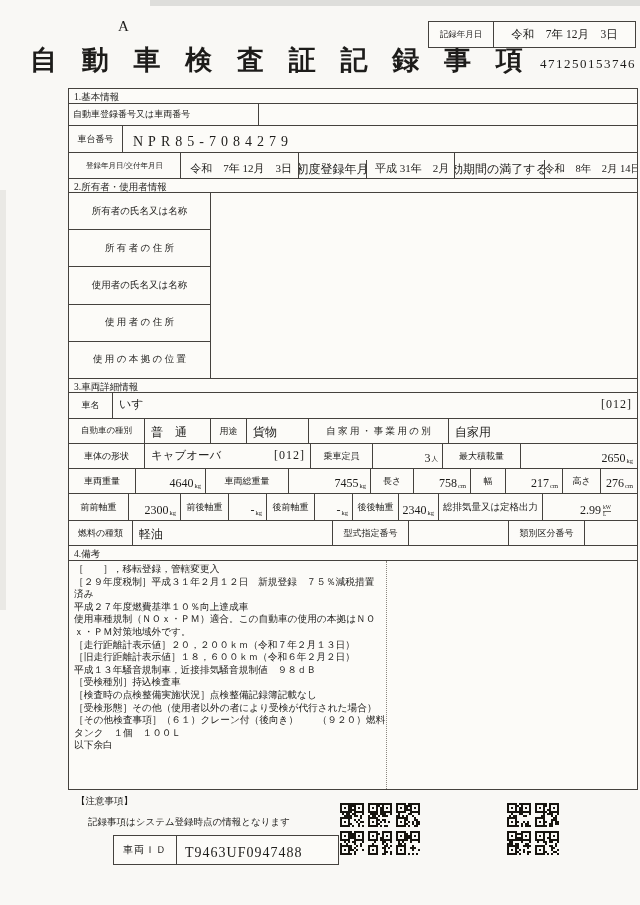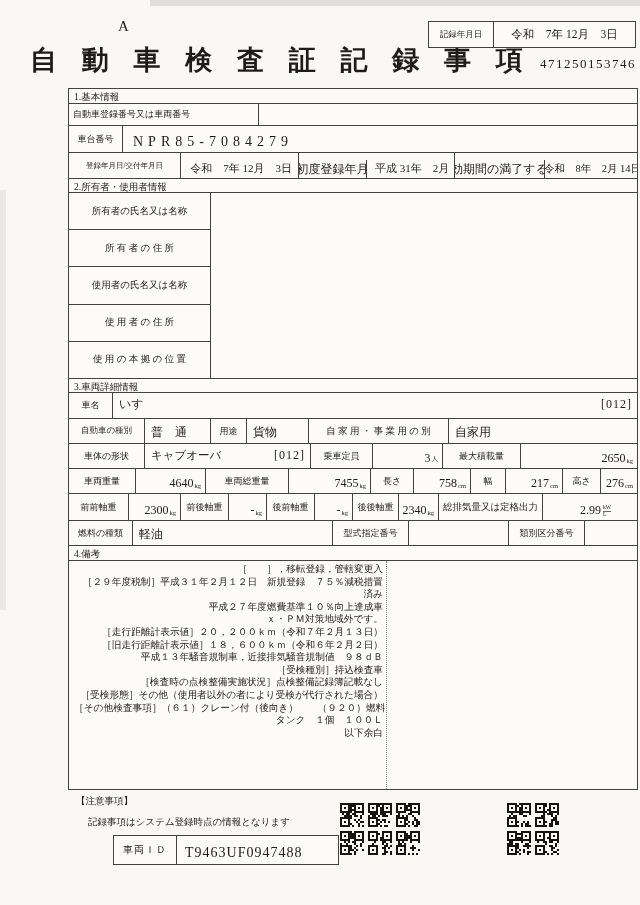--- a/index.html
+++ b/index.html
@@ -42,21 +42,21 @@
   .stk{display:flex;flex-direction:column;font-size:5.5px;line-height:5.5px;margin:0 0 1px 2px;align-self:flex-end;}
   .stk span:first-child{border-bottom:1px solid #6b6862;}
   
   .s2{height:186px;}
   .s2left{width:142px;border-right:1px solid var(--bc);display:flex;flex-direction:column;box-sizing:border-box;}
   .s2cell{flex:1;border-bottom:1px solid var(--bc);display:flex;align-items:center;justify-content:center;font-size:9.5px;white-space:nowrap;box-sizing:border-box;}
   .s2cell:last-child{border-bottom:none;}
   .s2right{flex:1;}
   
   .rem{flex:1;display:flex;border-bottom:none;}
-  .remL{width:318px;border-right:1px dotted #8a857e;padding:2px 3px 7px 5px;box-sizing:border-box;text-align:right;}
+  .remL{width:318px;border-right:1px dotted #8a857e;padding:2px 3px 7px 5px;box-sizing:border-box;}
   .remL div{font-size:9.7px;line-height:12.6px;white-space:nowrap;}
   .remR{flex:1;}
   
   .notes-head{left:76px;top:795px;font-size:9.5px;}
   .notes-text{left:88px;top:816px;font-size:9.5px;}
   .vid{left:68px;top:835px;width:226px;height:30px;border:1px solid var(--bc);display:flex;box-sizing:border-box;background:var(--paper);margin-left:45px;}
   .vid-label{width:62px;border-right:1px solid var(--bc);display:flex;align-items:center;justify-content:center;font-size:10px;letter-spacing:1px;}
   .vid-value{flex:1;display:flex;align-items:flex-end;padding:0 0 3px 8px;font-size:14px;letter-spacing:1px;}
   .qr-area{left:335px;top:800px;width:305px;height:70px;}
   .qr{position:absolute;width:24px;height:24px;}
@@ -213,20 +213,21 @@
     <div class="c last val" style="flex:1"></div>
   </div>
 
   <div class="sh">4.備考</div>
   <div class="r rem">
     <div class="remL" id="remarks">
         <div>［　　］，移転登録，管轄変更入</div>
         <div>［２９年度税制］平成３１年２月１２日　新規登録　７５％減税措置</div>
         <div>済み</div>
         <div>平成２７年度燃費基準１０％向上達成車</div>
+        <div>使用車種規制（ＮＯｘ・ＰＭ）適合。この自動車の使用の本拠はＮＯ</div>
         <div>ｘ・ＰＭ対策地域外です。</div>
         <div>［走行距離計表示値］２０，２００ｋｍ（令和７年２月１３日）</div>
         <div>［旧走行距離計表示値］１８，６００ｋｍ（令和６年２月２日）</div>
         <div>平成１３年騒音規制車，近接排気騒音規制値　９８ｄＢ</div>
         <div>［受検種別］持込検査車</div>
         <div>［検査時の点検整備実施状況］点検整備記録簿記載なし</div>
         <div>［受検形態］その他（使用者以外の者により受検が代行された場合）</div>
         <div>［その他検査事項］（６１）クレーン付（後向き）　　（９２０）燃料</div>
         <div>タンク　１個　１００Ｌ</div>
         <div>以下余白</div>

